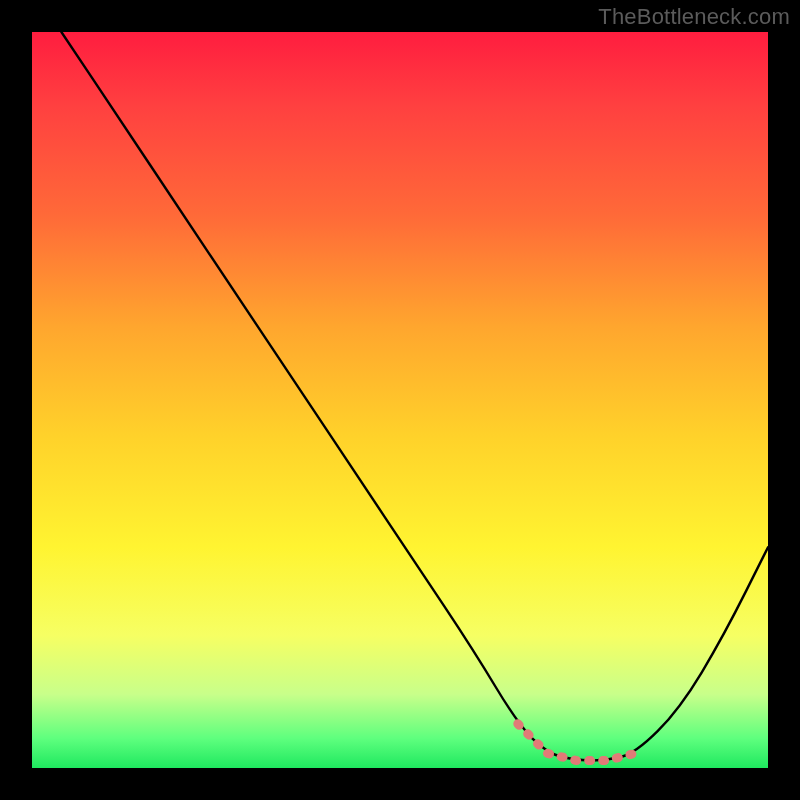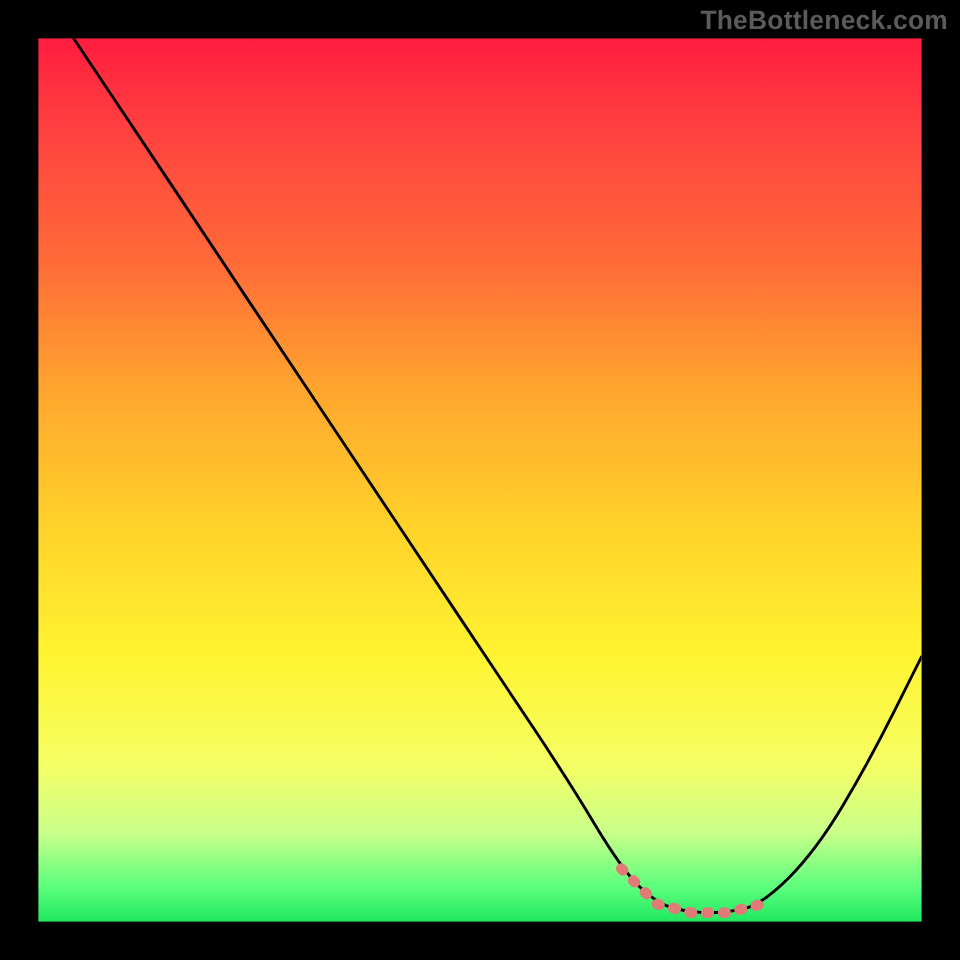--- a/index.html
+++ b/index.html
@@ -16,21 +16,21 @@
     width: 800px;
     height: 800px;
     background: #000;
   }
   .watermark {
     position: absolute;
     top: 4px;
     right: 10px;
     color: #5b5b5b;
     font-size: 22px;
-    font-weight: 700;
+    font-weight: 400;
     z-index: 10;
     letter-spacing: 0.2px;
   }
   .plot {
     position: absolute;
     left: 32px;
     top: 32px;
     width: 736px;
     height: 736px;
     background: linear-gradient(to bottom,

